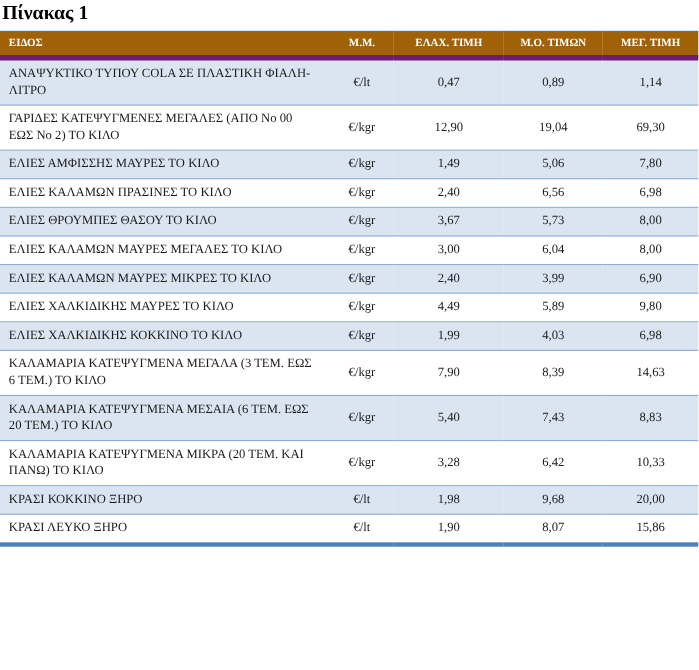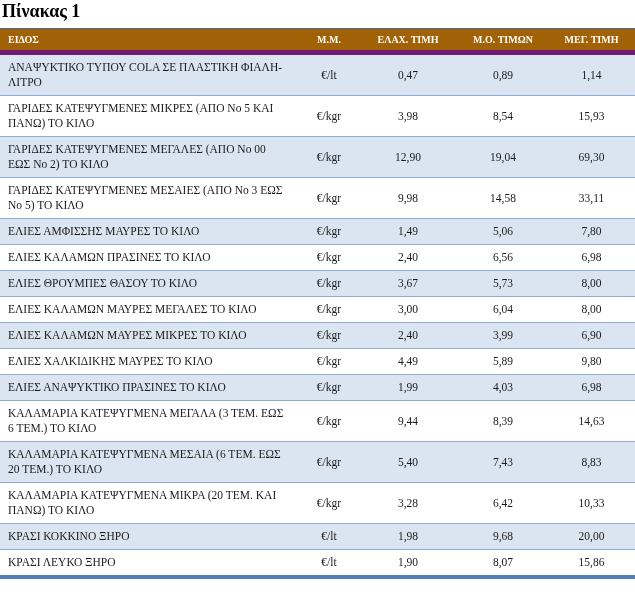--- a/index.html
+++ b/index.html
@@ -90,39 +90,25 @@
   </thead>
   <tbody id="table-body">
       <tr>
         <td class="col-name">ΑΝΑΨΥΚΤΙΚΟ ΤΥΠΟΥ COLA ΣΕ ΠΛΑΣΤΙΚΗ ΦΙΑΛΗ-ΛΙΤΡΟ</td>
         <td>€/lt</td>
         <td>0,47</td>
         <td>0,89</td>
         <td>1,14</td>
       </tr>
       <tr>
-        <td class="col-name">ΓΑΡΙΔΕΣ ΚΑΤΕΨΥΓΜΕΝΕΣ ΜΙΚΡΕΣ (ΑΠΟ Νο 5 ΚΑΙ ΠΑΝΩ) ΤΟ ΚΙΛΟ</td>
-        <td>€/kgr</td>
-        <td>3,98</td>
-        <td>8,54</td>
-        <td>15,93</td>
-      </tr>
-      <tr>
         <td class="col-name">ΓΑΡΙΔΕΣ ΚΑΤΕΨΥΓΜΕΝΕΣ ΜΕΓΑΛΕΣ (ΑΠΟ Νο 00 ΕΩΣ Νο 2) ΤΟ ΚΙΛΟ</td>
         <td>€/kgr</td>
         <td>12,90</td>
         <td>19,04</td>
         <td>69,30</td>
-      </tr>
-      <tr>
-        <td class="col-name">ΓΑΡΙΔΕΣ ΚΑΤΕΨΥΓΜΕΝΕΣ ΜΕΣΑΙΕΣ (ΑΠΟ Νο 3 ΕΩΣ Νο 5) ΤΟ ΚΙΛΟ</td>
-        <td>€/kgr</td>
-        <td>9,98</td>
-        <td>14,58</td>
-        <td>33,11</td>
       </tr>
       <tr>
         <td class="col-name">ΕΛΙΕΣ ΑΜΦΙΣΣΗΣ ΜΑΥΡΕΣ ΤΟ ΚΙΛΟ</td>
         <td>€/kgr</td>
         <td>1,49</td>
         <td>5,06</td>
         <td>7,80</td>
       </tr>
       <tr>
         <td class="col-name">ΕΛΙΕΣ ΚΑΛΑΜΩΝ ΠΡΑΣΙΝΕΣ ΤΟ ΚΙΛΟ</td>
@@ -153,30 +139,30 @@
         <td>6,90</td>
       </tr>
       <tr>
         <td class="col-name">ΕΛΙΕΣ ΧΑΛΚΙΔΙΚΗΣ ΜΑΥΡΕΣ ΤΟ ΚΙΛΟ</td>
         <td>€/kgr</td>
         <td>4,49</td>
         <td>5,89</td>
         <td>9,80</td>
       </tr>
       <tr>
-        <td class="col-name">ΕΛΙΕΣ ΑΝΑΨΥΚΤΙΚΟ ΠΡΑΣΙΝΕΣ ΤΟ ΚΙΛΟ</td>
+        <td class="col-name">ΕΛΙΕΣ ΧΑΛΚΙΔΙΚΗΣ ΚΟΚΚΙΝΟ ΤΟ ΚΙΛΟ</td>
         <td>€/kgr</td>
         <td>1,99</td>
         <td>4,03</td>
         <td>6,98</td>
       </tr>
       <tr>
         <td class="col-name">ΚΑΛΑΜΑΡΙΑ ΚΑΤΕΨΥΓΜΕΝΑ ΜΕΓΑΛΑ (3 ΤΕΜ. ΕΩΣ 6 ΤΕΜ.) ΤΟ ΚΙΛΟ</td>
         <td>€/kgr</td>
-        <td>9,44</td>
+        <td>7,90</td>
         <td>8,39</td>
         <td>14,63</td>
       </tr>
       <tr>
         <td class="col-name">ΚΑΛΑΜΑΡΙΑ ΚΑΤΕΨΥΓΜΕΝΑ ΜΕΣΑΙΑ (6 ΤΕΜ. ΕΩΣ 20 ΤΕΜ.) ΤΟ ΚΙΛΟ</td>
         <td>€/kgr</td>
         <td>5,40</td>
         <td>7,43</td>
         <td>8,83</td>
       </tr>

